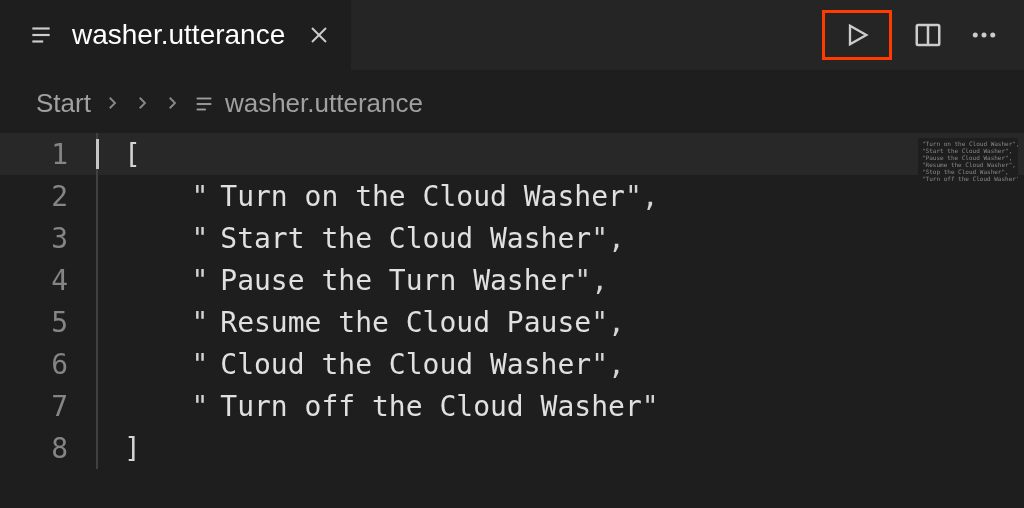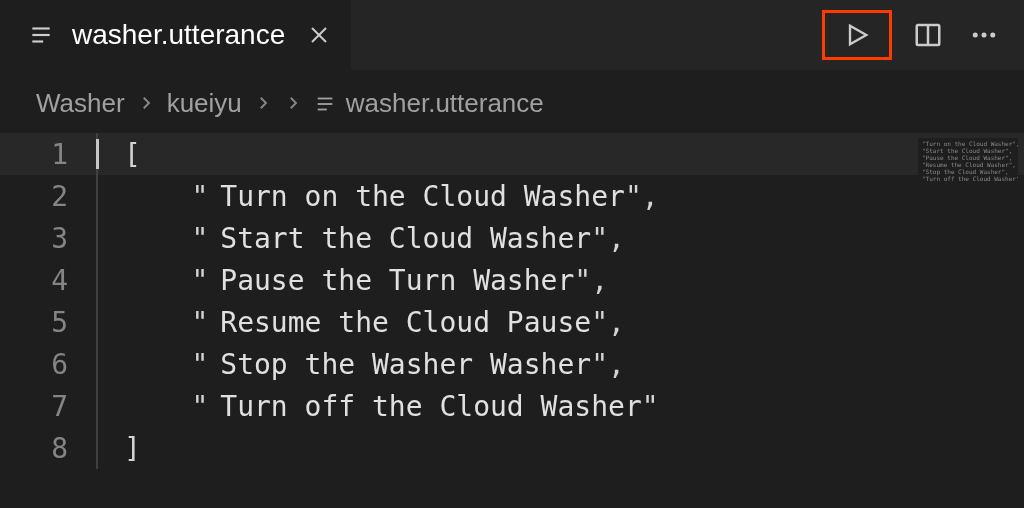--- a/index.html
+++ b/index.html
@@ -207,29 +207,26 @@
         <circle cx="5" cy="12" r="2"></circle>
         <circle cx="12" cy="12" r="2"></circle>
         <circle cx="19" cy="12" r="2"></circle>
       </svg>
     </div>
   </div>
 </div>
 
 <div class="breadcrumbs">
   <span class="breadcrumb">
-    <span>Washer</span>
+    <span>Start</span>
   </span>
   <span class="breadcrumb-sep">
     <svg width="18" height="18" viewBox="0 0 24 24" fill="none" stroke="#888" stroke-width="2.5">
         <polyline points="9,5 16,12 9,19"></polyline>
       </svg>
-  </span>
-  <span class="breadcrumb">
-    <span>kueiyu</span>
   </span>
   <span class="breadcrumb-sep">
     <svg width="18" height="18" viewBox="0 0 24 24" fill="none" stroke="#888" stroke-width="2.5">
         <polyline points="9,5 16,12 9,19"></polyline>
       </svg>
   </span>
   <span class="breadcrumb-sep">
     <svg width="18" height="18" viewBox="0 0 24 24" fill="none" stroke="#888" stroke-width="2.5">
         <polyline points="9,5 16,12 9,19"></polyline>
       </svg>
@@ -266,21 +263,21 @@
       <div class="line-content"><span class="punct">    "</span><span class="string">Pause the Turn Washer</span><span class="punct">",</span></div>
     </div>
     <div class="line">
       <div class="line-number">5</div>
       <div class="line-gutter"></div>
       <div class="line-content"><span class="punct">    "</span><span class="string">Resume the Cloud Pause</span><span class="punct">",</span></div>
     </div>
     <div class="line">
       <div class="line-number">6</div>
       <div class="line-gutter"></div>
-      <div class="line-content"><span class="punct">    "</span><span class="string">Stop the Washer Washer</span><span class="punct">",</span></div>
+      <div class="line-content"><span class="punct">    "</span><span class="string">Cloud the Cloud Washer</span><span class="punct">",</span></div>
     </div>
     <div class="line">
       <div class="line-number">7</div>
       <div class="line-gutter"></div>
       <div class="line-content"><span class="punct">    "</span><span class="string">Turn off the Cloud Washer</span><span class="punct">"</span></div>
     </div>
     <div class="line">
       <div class="line-number">8</div>
       <div class="line-gutter"></div>
       <div class="line-content"><span class="punct">]</span></div>

